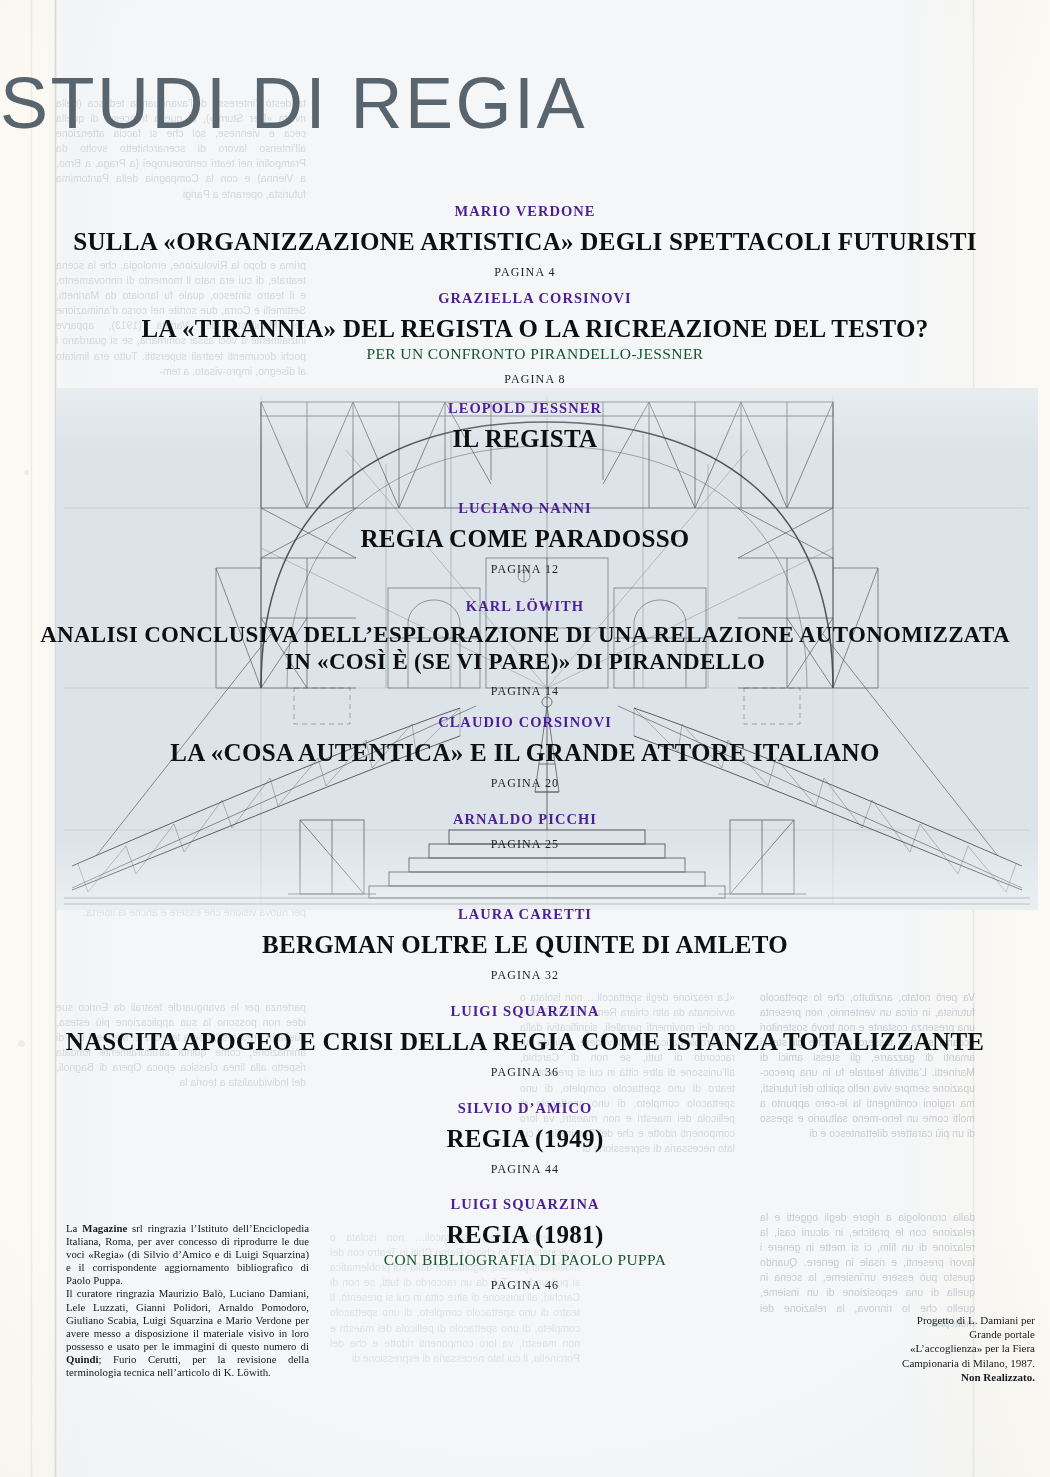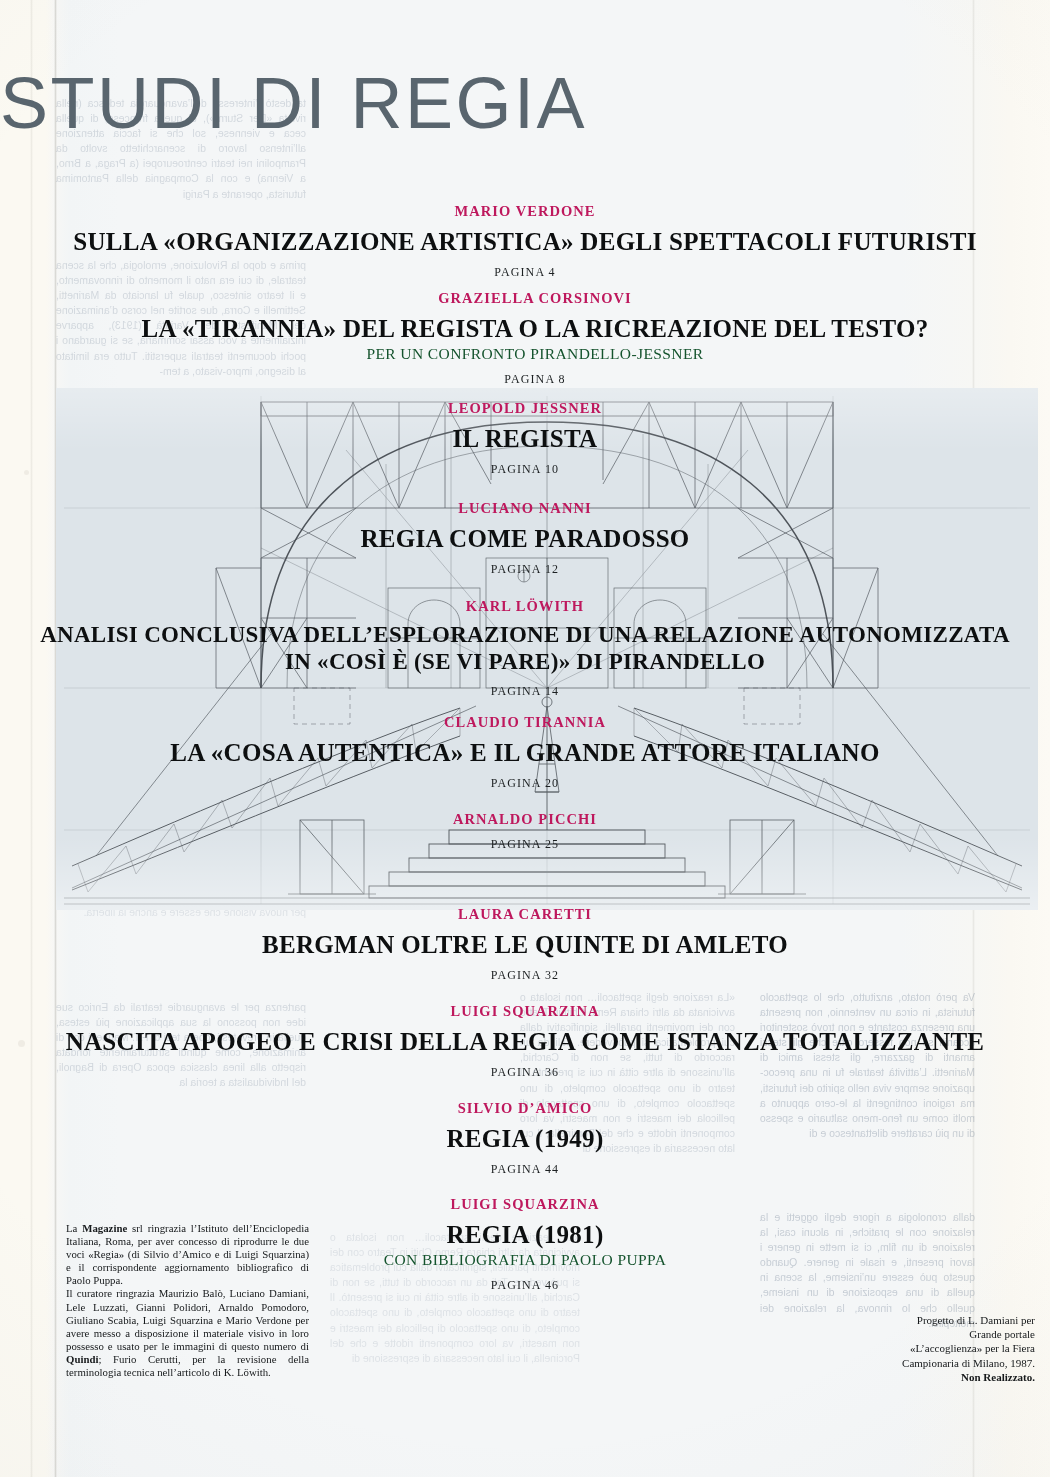--- a/index.html
+++ b/index.html
@@ -40,21 +40,21 @@
   .band svg{position:absolute;left:0;top:0;display:block;}
 
   
   .content{position:absolute;inset:0;}
 
   .maintitle{position:absolute;left:0;right:0;top:62px;text-align:left;
      font-size:72px;letter-spacing:2.5px;color:#59656e;font-weight:400;
      font-family:Liberation Sans, sans-serif;}
 
   .entry{position:absolute;left:0;right:0;text-align:center;}
-  .author{font-size:14.5px;letter-spacing:1.05px;font-weight:700;color:#be185d;
+  .author{font-size:14.5px;letter-spacing:1.05px;font-weight:700;color:#4c1d95;
      margin:0 0 7px 0;font-family:"Liberation Serif","DejaVu Serif",serif;}
   .etitle{font-size:25px;font-weight:700;letter-spacing:.3px;color:#0d0f10;
      margin:0;line-height:1.16;}
   .etitle.sm{font-size:23px;}
   .esub{font-size:15.5px;letter-spacing:.4px;color:#14532d;margin:2px 0 0 0;}
   .pg{font-size:12px;letter-spacing:1.1px;color:#1c2022;margin:9px 0 0 0;font-weight:400;}
 
   
   .ack{position:absolute;left:66px;top:1222px;width:243px;
      font-size:10.8px;line-height:13.1px;text-align:justify;color:#16191b;}
@@ -300,37 +300,36 @@
   <div class="entry" style="top:290px;padding-left:20px;">
     <p class="author">GRAZIELLA CORSINOVI</p>
     <p class="etitle">LA «TIRANNIA» DEL REGISTA O LA RICREAZIONE DEL TESTO?</p>
     <p class="esub">PER UN CONFRONTO PIRANDELLO-JESSNER</p>
     <p class="pg">PAGINA 8</p>
   </div>
 
   <div class="entry" style="top:400px;">
     <p class="author">LEOPOLD JESSNER</p>
     <p class="etitle">IL REGISTA</p>
-    <p class="pg">PAGINA 10</p>
   </div>
 
   <div class="entry" style="top:500px;">
     <p class="author">LUCIANO NANNI</p>
     <p class="etitle">REGIA COME PARADOSSO</p>
     <p class="pg">PAGINA 12</p>
   </div>
 
   <div class="entry" style="top:598px;">
     <p class="author">KARL LÖWITH</p>
     <p class="etitle sm" style="padding:0 28px;">ANALISI CONCLUSIVA DELL’ESPLORAZIONE DI UNA RELAZIONE AUTONOMIZZATA IN «COSÌ È (SE VI PARE)» DI PIRANDELLO</p>
     <p class="pg">PAGINA 14</p>
   </div>
 
   <div class="entry" style="top:714px;">
-    <p class="author">CLAUDIO TIRANNIA</p>
+    <p class="author">CLAUDIO CORSINOVI</p>
     <p class="etitle">LA «COSA AUTENTICA» E IL GRANDE ATTORE ITALIANO</p>
     <p class="pg">PAGINA 20</p>
   </div>
 
   <div class="entry" style="top:811px;">
     <p class="author">ARNALDO PICCHI</p>
     <p class="pg">PAGINA 25</p>
   </div>
 
   <div class="entry" style="top:906px;">

